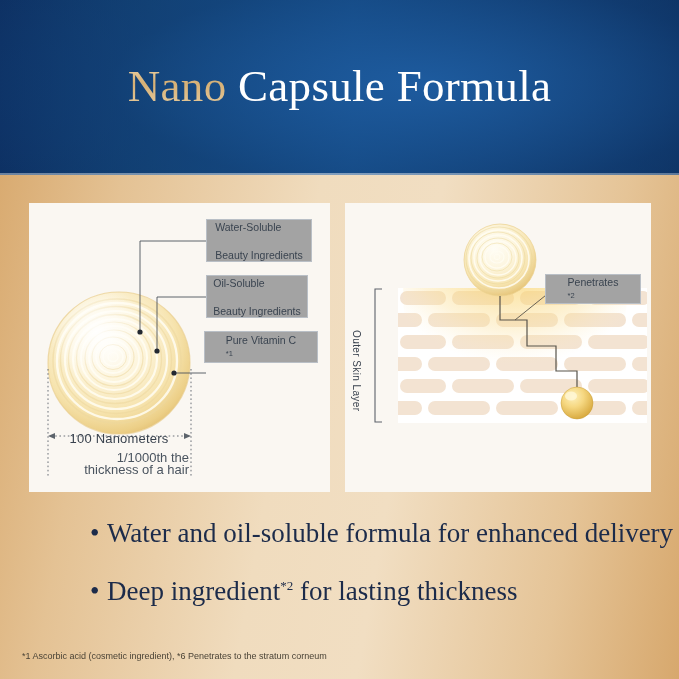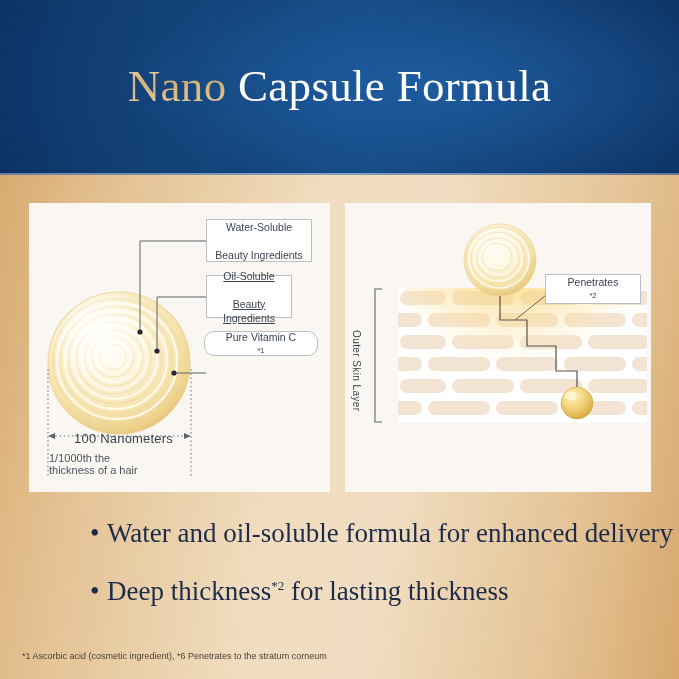--- a/index.html
+++ b/index.html
@@ -44,41 +44,41 @@
 
   
   .panel{
     position:absolute;background:#faf7f2;overflow:hidden;
   }
   .panel-left{left:29px;top:203px;width:301px;height:289px;}
   .panel-right{left:345px;top:203px;width:306px;height:289px;}
 
   
   .lbox{
-    position:absolute;background:#ffffff;border:1px solid #b9bfc6;
-    color:#3a4450;font-size:10.5px;line-height:14px;text-align:center;
+    position:absolute;background:#a3a3a3;border:1px solid #b9bfc6;
+    color:#3a4450;font-size:10.5px;line-height:14px;
     display:flex;align-items:center;justify-content:center;
     box-sizing:border-box;padding:3px 5px;
   }
   .lbox span{display:block;}
   .sup{font-size:7.5px;vertical-align:super;}
 
   .lb1{left:206px;top:219px;width:106px;height:43px;}
-  .lb2{left:206px;top:275px;width:86px;height:43px;text-decoration:underline;}
-  .lb3{left:204px;top:331px;width:114px;height:25px;border-radius:10px;}
+  .lb2{left:206px;top:275px;width:102px;height:43px;}
+  .lb3{left:204px;top:331px;width:114px;height:32px;}
   .lb-pen{left:545px;top:274px;width:96px;height:30px;}
 
   
   .nano-main{
-    position:absolute;left:33px;top:430px;width:140px;text-align:right;
+    position:absolute;left:49px;top:430px;width:140px;text-align:center;
     color:#39424e;font-size:13px;line-height:18px;letter-spacing:.2px;
   }
   .nano-sub{
-    position:absolute;left:49px;top:452px;width:140px;text-align:left;
-    color:#4a545f;font-size:11px;line-height:12px;
+    position:absolute;left:49px;top:452px;width:140px;text-align:right;
+    color:#4a545f;font-size:13px;line-height:12px;
   }
 
   
   .skin-label{
     position:absolute;left:362px;top:330px;
     color:#39424e;font-size:10px;letter-spacing:.4px;white-space:nowrap;
     transform:rotate(90deg);transform-origin:left top;
   }
 
   
@@ -310,19 +310,19 @@
       <span>Penetrates</span>
         <span class="sup">*2</span>
     </span>
   </div>
 
   <div class="bullets">
     <div class="bullet">
       <span class="dot">•</span><span>Water and oil-soluble formula for enhanced delivery</span>
     </div>
     <div class="bullet">
-      <span class="dot">•</span><span>Deep thickness</span><span class="sup2">*2</span><span> for lasting thickness</span>
+      <span class="dot">•</span><span>Deep ingredient</span><span class="sup2">*2</span><span> for lasting thickness</span>
     </div>
   </div>
 
   <div class="footnote">*1 Ascorbic acid (cosmetic ingredient),   *6 Penetrates to the stratum corneum</div>
 
 </div>
 
 </body></html>

